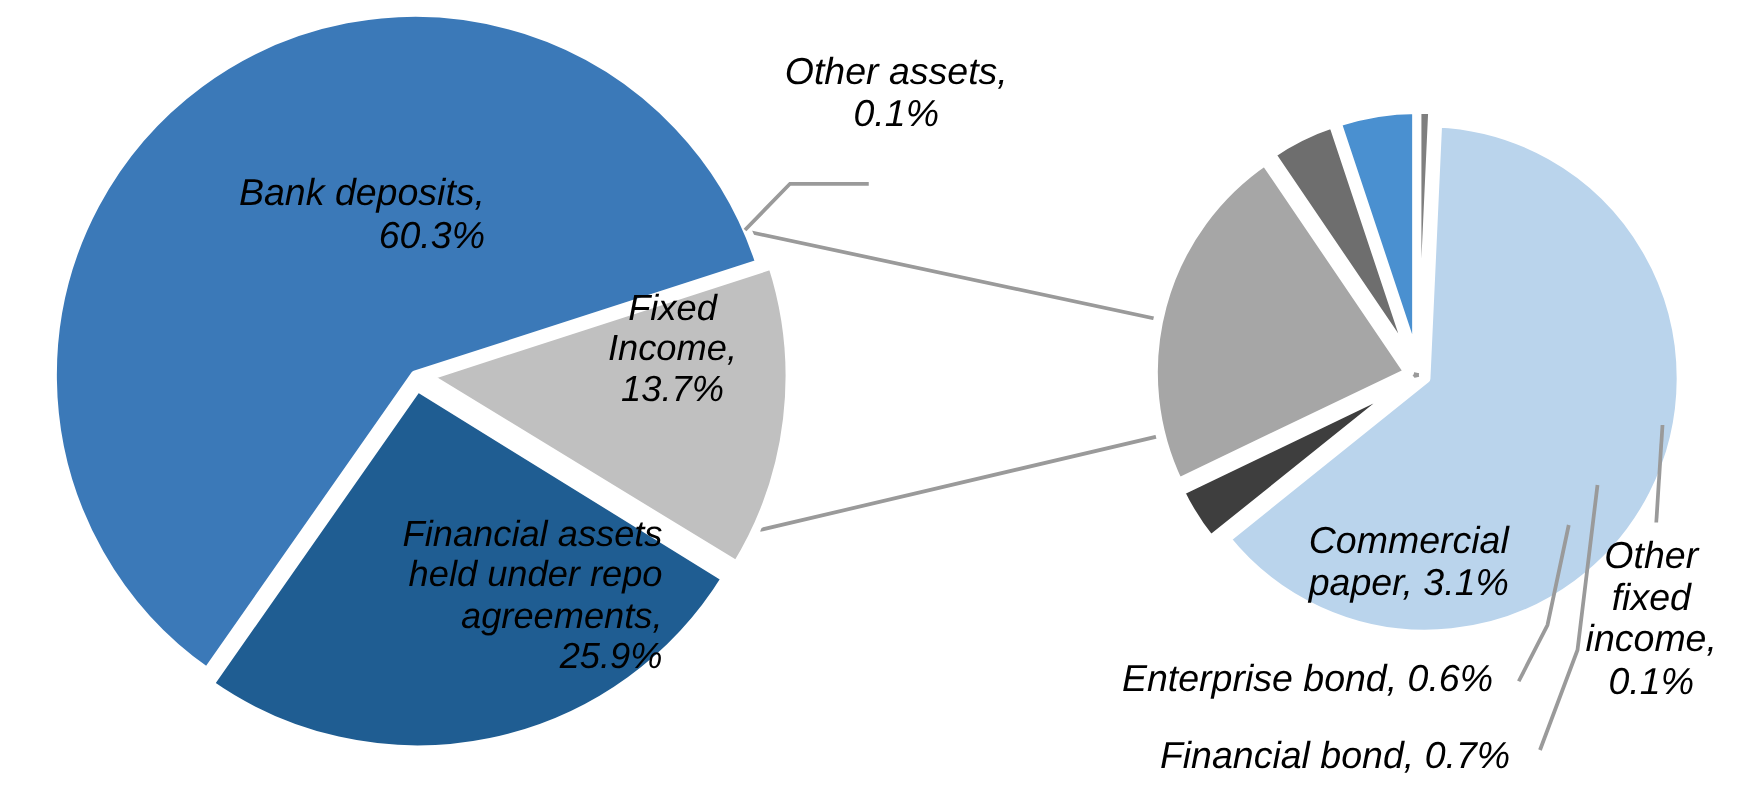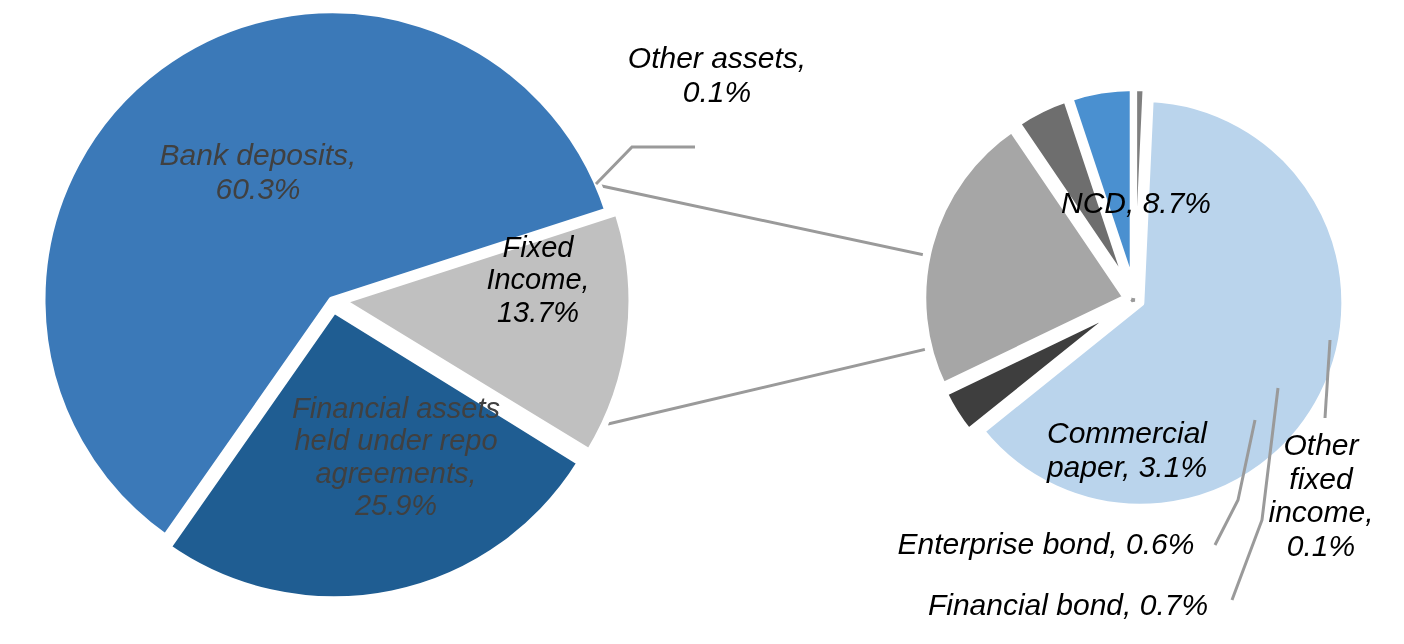--- a/index.html
+++ b/index.html
@@ -1,20 +1,20 @@
 <!DOCTYPE html>
 <html><head>
 <meta charset="utf-8">
 <style>
   html,body{margin:0;padding:0;background:#ffffff;}
   body{width:1404px;height:644px;overflow:hidden;font-family:"Liberation Sans",sans-serif;}
   #stage{position:relative;width:1404px;height:644px;background:#fff;}
   svg#chart{position:absolute;left:0;top:0;width:1404px;height:644px;}
   .lbl{position:absolute;font-family:"Liberation Sans",sans-serif;text-align:center;line-height:1.12;white-space:pre-line;font-style:italic;}
-  .lbl.white{color:#404040;}
+  .lbl.white{color:#000000;text-align:right;}
   .lbl.black{color:#000000;}
 </style>
 </head>
 <body>
 
 <div id="stage">
 
   <svg id="chart" viewBox="0 0 1404 644">
 
     <g>
@@ -42,33 +42,32 @@
       <polyline points="596,184 632,147 695,147" fill="none" stroke="#9a9a9a" stroke-width="3"></polyline>
       <polyline points="1255,420 1238,500 1215,545" fill="none" stroke="#9a9a9a" stroke-width="3"></polyline>
       <polyline points="1278,388 1262,520 1232,600" fill="none" stroke="#9a9a9a" stroke-width="3"></polyline>
       <polyline points="1330,340 1325,418" fill="none" stroke="#9a9a9a" stroke-width="3"></polyline>
     </g>
   </svg>
 
   <div class="lbl white" style="left:128px;top:138px;width:260px;font-size:30px;">Bank deposits,
 60.3%</div>
 
-  <div class="lbl white" style="left:262px;top:392px;width:268px;font-size:29px;">Financial assets
+  <div class="lbl white" style="left:262px;top:412px;width:268px;font-size:29px;">Financial assets
 held under repo
 agreements,
 25.9%</div>
 
   <div class="lbl black" style="left:470px;top:231px;width:136px;font-size:29px;">Fixed
 Income,
 13.7%</div>
 
   <div class="lbl black" style="left:601px;top:41px;width:232px;font-size:30px;">Other assets,
 0.1%</div>
 
-  <div class="lbl black" style="left:1028px;top:186px;width:216px;font-size:30px;">NCD, 8.7%</div>
 
 
   <div class="lbl black" style="left:1032px;top:400px;width:190px;font-size:30px;margin-top:16px;">Commercial
 paper, 3.1%</div>
 
   <div class="lbl black" style="left:872px;top:527px;width:348px;font-size:30px;">Enterprise bond, 0.6%</div>
 
   <div class="lbl black" style="left:900px;top:588px;width:336px;font-size:30px;">Financial bond, 0.7%</div>
 
   <div class="lbl black" style="left:1258px;top:428px;width:126px;font-size:30px;">Other

